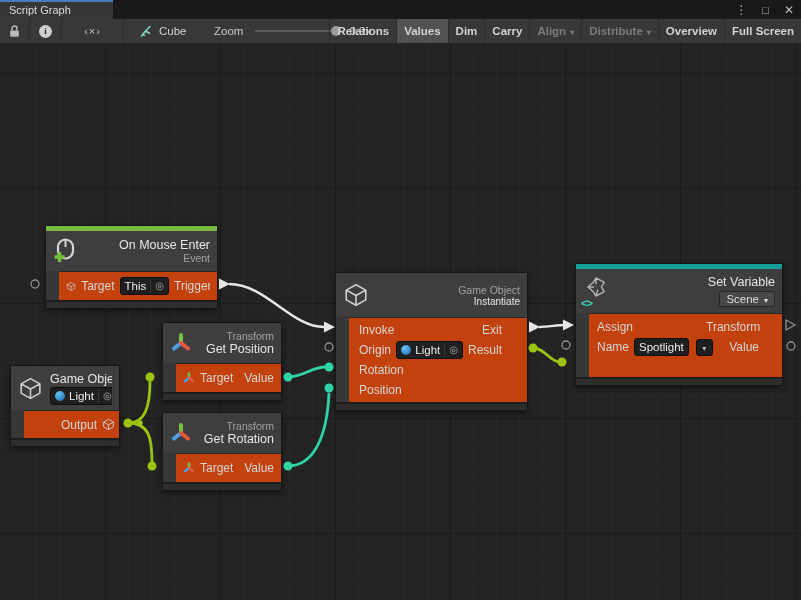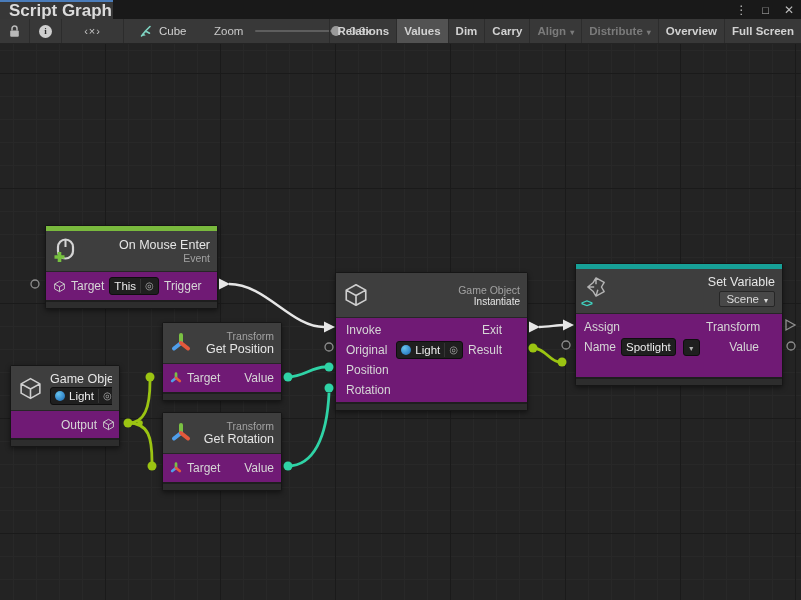--- a/index.html
+++ b/index.html
@@ -3,22 +3,22 @@
 <meta charset="utf-8">
 <style>
   * { margin:0; padding:0; box-sizing:border-box; }
   html,body { width:801px; height:600px; background:#1d1d1d; overflow:hidden;
     font-family:"Liberation Sans", sans-serif; -webkit-font-smoothing:antialiased; }
   .window { position:relative; width:801px; height:600px; background:#191919; }
 
   
   .tabbar { position:absolute; top:0; left:0; width:801px; height:19px; background:#191919; }
   .tab { position:absolute; left:0; top:0; width:113px; height:19px; background:#373737;
-    border-top:2px solid #4a7cba; color:#dcdcdc; font-size:17px; line-height:17px;
-    padding-left:9px;font-weight:bold; }
+    border-top:2px solid #4a7cba; color:#dcdcdc; font-size:11px; line-height:17px;
+    padding-left:9px; }
   .winctl { position:absolute; right:7px; top:0; height:19px; display:flex; gap:15px;
     align-items:center; color:#bdbdbd; font-size:12px; }
   .winctl span { cursor:default; }
 
   
   .toolbar { position:absolute; top:19px; left:0; width:801px; height:25px; background:#383838;
     border-bottom:1px solid #242424; color:#d2d2d2; font-size:11.5px; }
   .tb-left { position:absolute; left:0; top:0; height:24px; display:flex; align-items:center; }
   .tb-btn { height:24px; display:flex; align-items:center; justify-content:center;
     padding:0 9px; border-right:1px solid #2c2c2c; color:#c9c9c9; }
@@ -56,21 +56,21 @@
   svg.wires { position:absolute; inset:0; width:801px; height:556px; pointer-events:none; z-index:5; }
 
   
   .node { position:absolute; background:#373737; border:1px solid #161616; border-radius:2px;
     box-shadow:0 2px 5px rgba(0,0,0,.45); z-index:2; }
   .accent { height:5px; }
   .hdr { background:#3e3e3e; display:flex; align-items:center; gap:7px; padding:4px 7px; }
   .hdr .tcol { flex:1; min-width:0; overflow:hidden;text-align:right; }
   .title { color:#e6e6e6; font-size:12.5px; white-space:nowrap; overflow:hidden; }
   .subtitle { color:#a2a2a2; font-size:10.5px; white-space:nowrap; overflow:hidden; }
-  .body { border-top:1px solid #262626; background:#701a75; }
+  .body { border-top:1px solid #262626; background:#c2410c;margin-left:13px; }
   .row { display:flex; align-items:center; gap:5px; padding:0 7px; color:#d6d6d6;
     font-size:12px; white-space:nowrap; }
   .footer { height:8px; background:#2d2d2d; border-top:2px solid #1e1e1e; }
   .clip { display:inline-block; overflow:hidden; white-space:nowrap; vertical-align:middle; }
 
   .chip { display:inline-flex; align-items:center; background:#1f1f1f; border:1px solid #0e0e0e;
     border-radius:3px; padding:1px 4px; color:#ececec; font-size:11.5px; gap:4px; line-height:14px; }
   .chip .picker { border-left:1px solid #353535; padding-left:4px; color:#a9a9a9; font-size:10px; }
   .objicon { width:10px; height:10px; border-radius:50%;
     background:radial-gradient(circle at 34% 30%, #67c3ec 0%, #3a8fd0 55%, #205f97 100%); }
@@ -297,24 +297,24 @@
         <div class="row">
           <span class="clip" style="width:46px">Original</span>
           <span class="chip">
             <span class="objicon"></span>
             <span>Light</span>
             <span class="picker">◎</span>
           </span>
           <span class="rlab rpad">Result</span>
         </div>
         <div class="row">
+          <span class="clip" style="width:46px">Rotation</span>
+        </div>
+        <div class="row">
           <span class="clip" style="width:46px">Position</span>
-        </div>
-        <div class="row">
-          <span class="clip" style="width:46px">Rotation</span>
         </div>
       </div>
       <div class="footer"></div>
     </div>
 
     <div class="node" id="node-setvar">
       <div class="accent" style="background:#17a097"></div>
       <div class="hdr">
         <span style="position:relative;width:24px;height:28px;flex:none">
           <svg width="22" height="20" viewBox="0 0 24 22" style="position:absolute;top:0;left:2">

